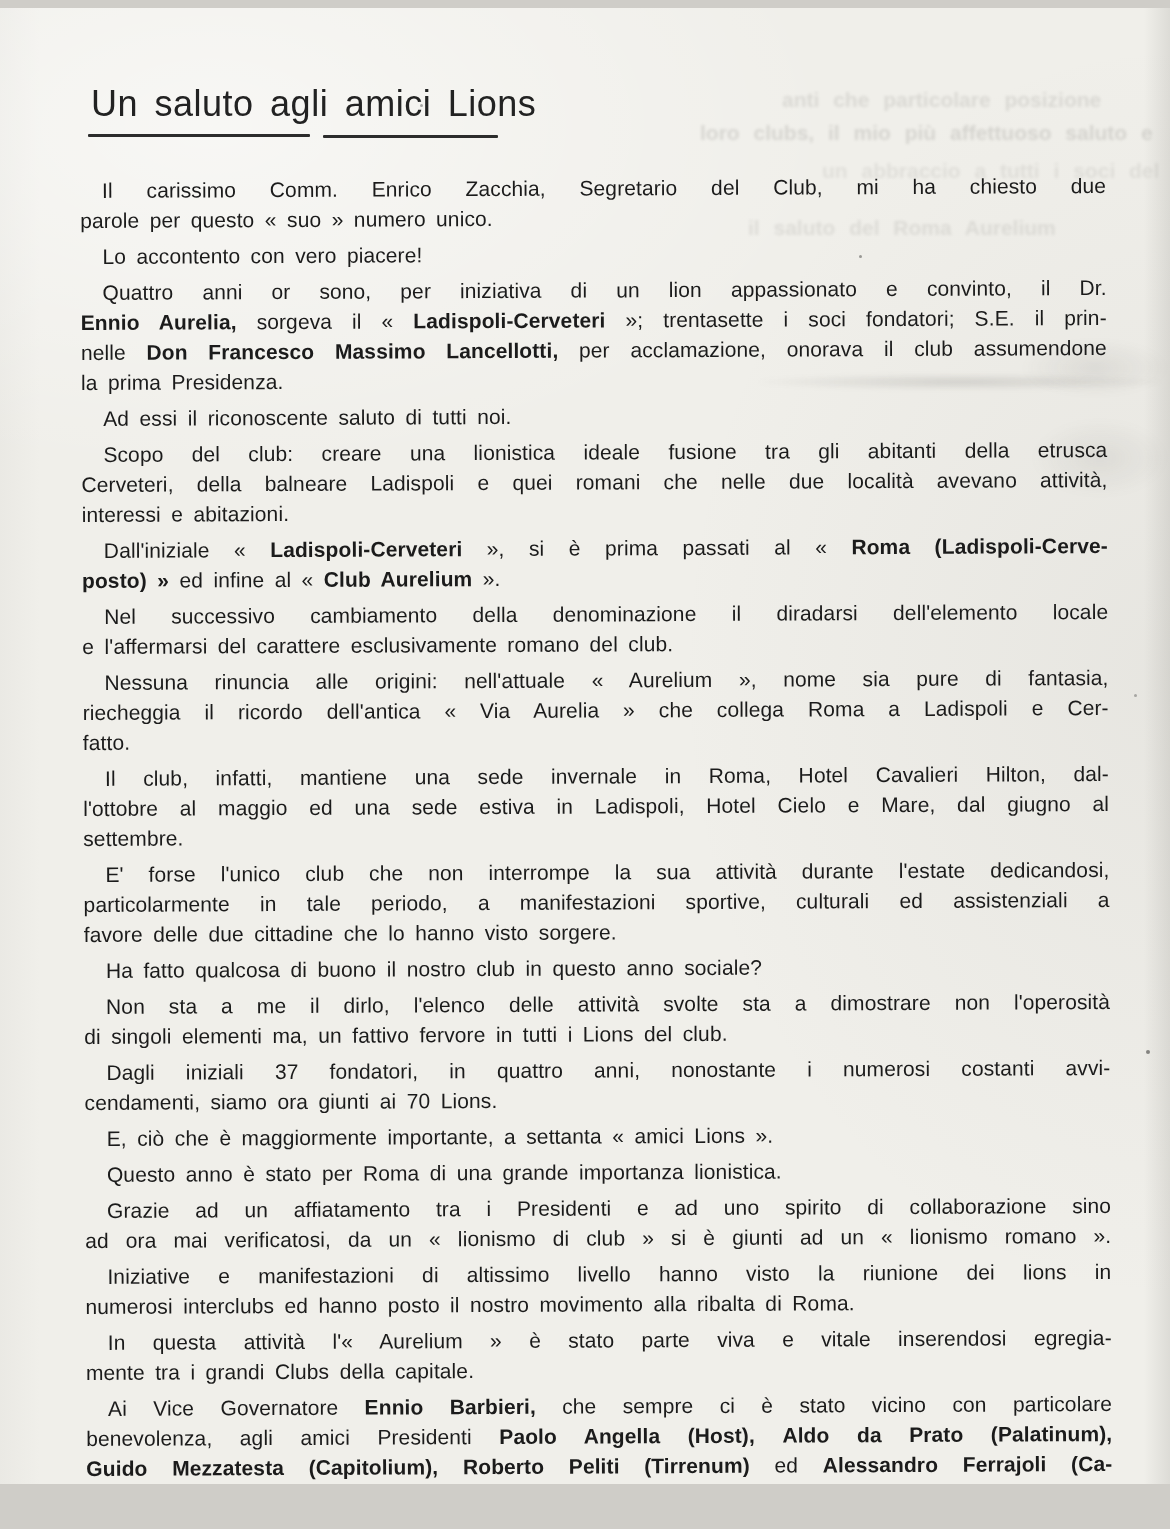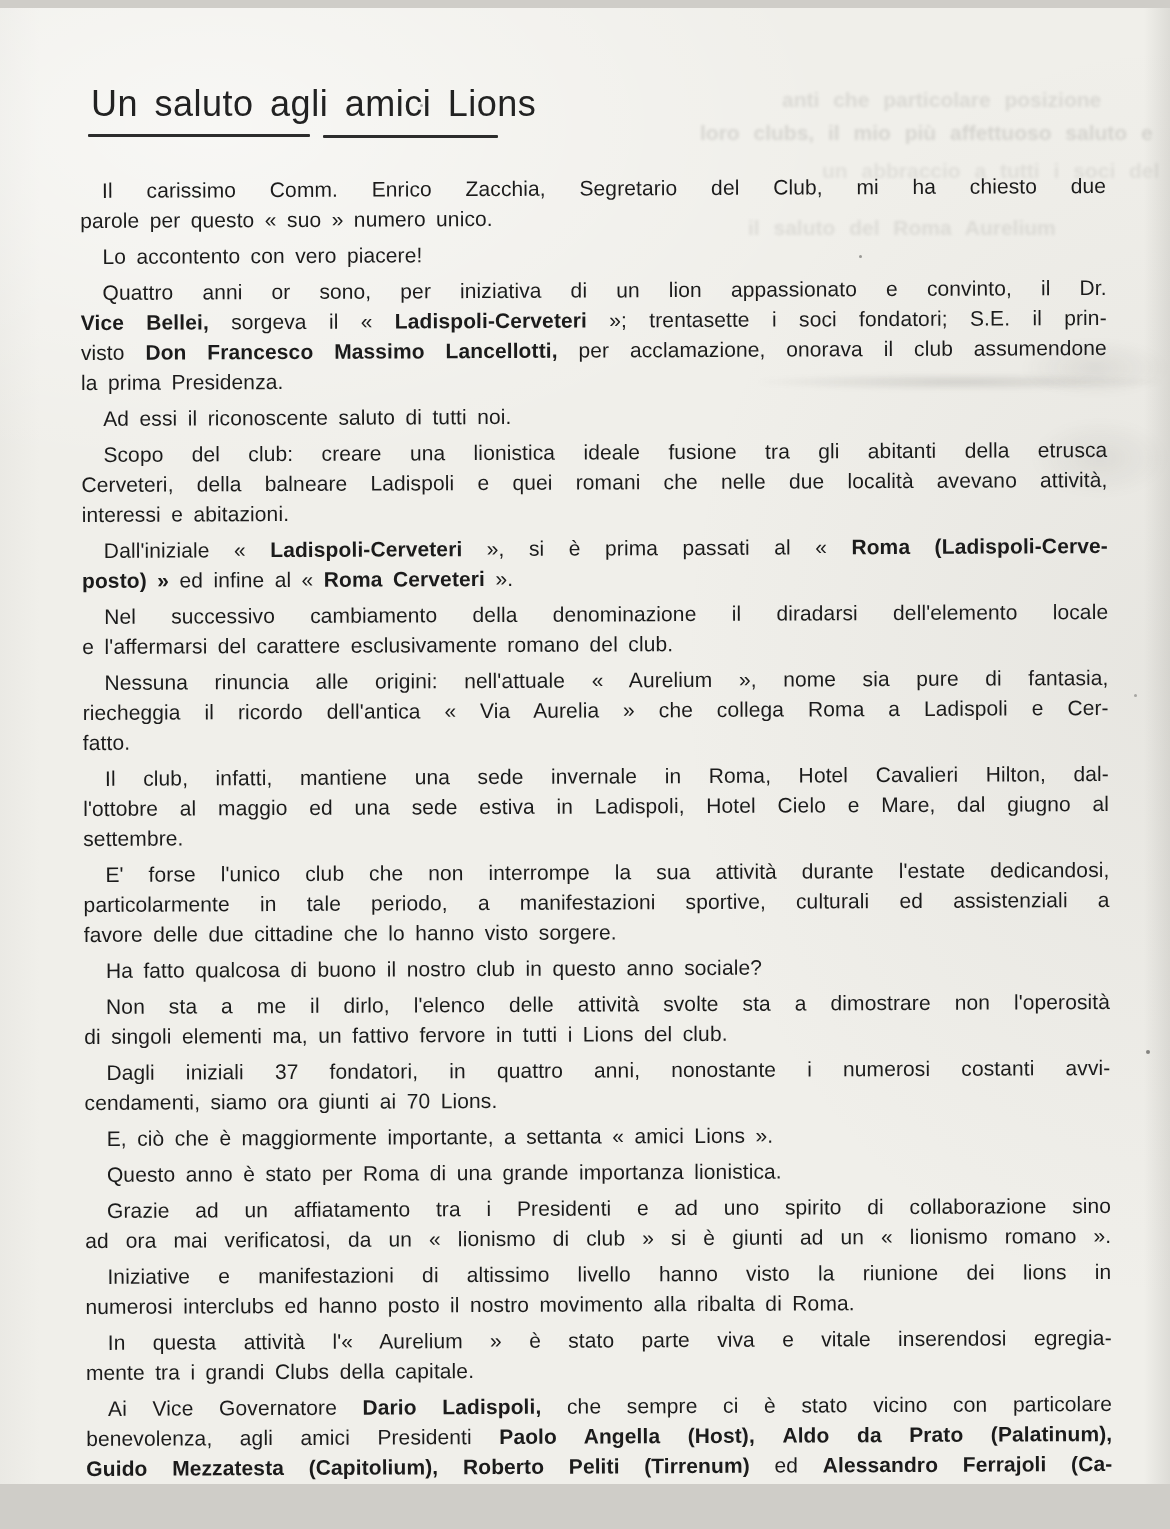--- a/index.html
+++ b/index.html
@@ -86,35 +86,35 @@
   <div class="body-text">
       <div class="para">
         <div class="line jl"><span>Il carissimo Comm. Enrico Zacchia, Segretario del Club, mi ha chiesto due</span></div>
         <div class="line"><span>parole per questo « suo » numero unico.</span></div>
       </div>
       <div class="para">
         <div class="line"><span>Lo accontento con vero piacere!</span></div>
       </div>
       <div class="para">
         <div class="line jl"><span>Quattro anni or sono, per iniziativa di un lion appassionato e convinto, il Dr.</span></div>
-        <div class="line jl"><span class="b">Vice Bellei,</span><span> sorgeva il « </span><span class="b">Ladispoli-Cerveteri</span><span> »; trentasette i soci fondatori; S.E. il prin-</span></div>
-        <div class="line jl"><span>visto </span><span class="b">Don Francesco Massimo Lancellotti,</span><span> per acclamazione, onorava il club assumendone</span></div>
+        <div class="line jl"><span class="b">Ennio Aurelia,</span><span> sorgeva il « </span><span class="b">Ladispoli-Cerveteri</span><span> »; trentasette i soci fondatori; S.E. il prin-</span></div>
+        <div class="line jl"><span>nelle </span><span class="b">Don Francesco Massimo Lancellotti,</span><span> per acclamazione, onorava il club assumendone</span></div>
         <div class="line"><span>la prima Presidenza.</span></div>
       </div>
       <div class="para">
         <div class="line"><span>Ad essi il riconoscente saluto di tutti noi.</span></div>
       </div>
       <div class="para">
         <div class="line jl"><span>Scopo del club: creare una lionistica ideale fusione tra gli abitanti della etrusca</span></div>
         <div class="line jl"><span>Cerveteri, della balneare Ladispoli e quei romani che nelle due località avevano attività,</span></div>
         <div class="line"><span>interessi e abitazioni.</span></div>
       </div>
       <div class="para">
         <div class="line jl"><span>Dall'iniziale « </span><span class="b">Ladispoli-Cerveteri</span><span> », si è prima passati al « </span><span class="b">Roma (Ladispoli-Cerve-</span></div>
-        <div class="line"><span class="b">posto) »</span><span> ed infine al « </span><span class="b">Roma Cerveteri</span><span> ».</span></div>
+        <div class="line"><span class="b">posto) »</span><span> ed infine al « </span><span class="b">Club Aurelium</span><span> ».</span></div>
       </div>
       <div class="para">
         <div class="line jl"><span>Nel successivo cambiamento della denominazione il diradarsi dell'elemento locale</span></div>
         <div class="line"><span>e l'affermarsi del carattere esclusivamente romano del club.</span></div>
       </div>
       <div class="para">
         <div class="line jl"><span>Nessuna rinuncia alle origini: nell'attuale « Aurelium », nome sia pure di fantasia,</span></div>
         <div class="line jl"><span>riecheggia il ricordo dell'antica « Via Aurelia » che collega Roma a Ladispoli e Cer-</span></div>
         <div class="line"><span>fatto.</span></div>
       </div>
@@ -151,19 +151,19 @@
       </div>
       <div class="para">
         <div class="line jl"><span>Iniziative e manifestazioni di altissimo livello hanno visto la riunione dei lions in</span></div>
         <div class="line"><span>numerosi interclubs ed hanno posto il nostro movimento alla ribalta di Roma.</span></div>
       </div>
       <div class="para">
         <div class="line jl"><span>In questa attività l'« Aurelium » è stato parte viva e vitale inserendosi egregia-</span></div>
         <div class="line"><span>mente tra i grandi Clubs della capitale.</span></div>
       </div>
       <div class="para">
-        <div class="line jl"><span>Ai Vice Governatore </span><span class="b">Dario Ladispoli,</span><span> che sempre ci è stato vicino con particolare</span></div>
+        <div class="line jl"><span>Ai Vice Governatore </span><span class="b">Ennio Barbieri,</span><span> che sempre ci è stato vicino con particolare</span></div>
         <div class="line jl"><span>benevolenza, agli amici Presidenti </span><span class="b">Paolo Angella (Host),</span><span> </span><span class="b">Aldo da Prato (Palatinum),</span></div>
         <div class="line jl"><span class="b">Guido Mezzatesta (Capitolium),</span><span> </span><span class="b">Roberto Peliti (Tirrenum)</span><span> ed </span><span class="b">Alessandro Ferrajoli (Ca-</span></div>
       </div>
     </div>
 
 </div>
 
 </body></html>

